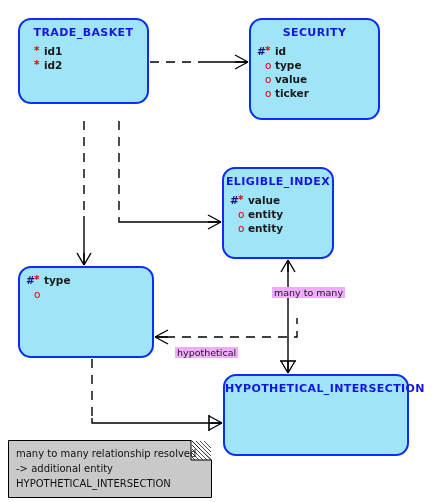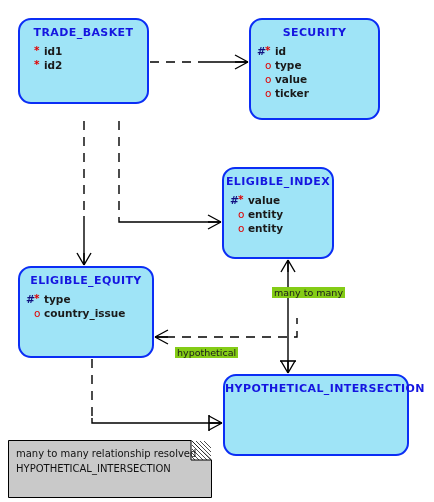--- a/index.html
+++ b/index.html
@@ -80,21 +80,21 @@
     width: 434px;
     height: 502px;
     pointer-events: none;
   }
   
   .edge-label {
     position: absolute;
     font-size: 9.5px;
     color: #1a1a1a;
     white-space: nowrap;
-    background: #84cc16;
+    background: #f0abfc;
     padding: 0 2px;
   }
   
   #note {
     position: absolute;
     box-sizing: border-box;
     border-radius: 10px;
   }
   .note-text {
     position: absolute;
@@ -209,47 +209,46 @@
       </div>
       <div class="attr">
         <span class="mark-blank"></span>
         <span class="mark-opt">o</span>
         <span class="attr-name">entity</span>
       </div>
     </div>
   </div>
 
   <div class="entity" style="left:18px;top:266px;width:136px;height:92px;">
-    <div class="entity-title">ELIGIBLE_EQUITY</div>
     <div class="attr-list">
       <div class="attr">
         <span class="mark-pk">#</span>
         <span class="mark-req">*</span>
         <span class="attr-name">type</span>
       </div>
       <div class="attr">
         <span class="mark-blank"></span>
         <span class="mark-opt">o</span>
-        <span class="attr-name">country_issue</span>
       </div>
     </div>
   </div>
 
   <div class="entity" style="left:223px;top:374px;width:186px;height:82px;">
     <div class="entity-title">HYPOTHETICAL_INTERSECTION</div>
   </div>
 
   <div class="edge-label" style="left:272px;top:287px;">many to many</div>
   <div class="edge-label" style="left:175px;top:347px;">hypothetical</div>
 
   <div id="note" style="left:8px;top:440px;width:204px;height:58px;">
     <svg width="204" height="58">
       <path d="M 0.5 0.5 L 183 0.5 L 203.5 20 L 203.5 57.5 L 0.5 57.5 Z" fill="#C9C9C9" stroke="#000000" stroke-width="1"></path>
       <path d="M 183 0.5 L 183 20 L 203.5 20" fill="#FFFFFF" stroke="#000000" stroke-width="1"></path>
       <path d="M 184 1 L 203 20 M 188 1 L 203 16 M 192 1 L 203 12 M 196 1 L 203 8 M 184 5 L 199 20 M 184 9 L 195 20 M 184 13 L 191 20 M 184 17 L 187 20" stroke="#000000" stroke-width="0.7" fill="none"></path>
     </svg>
     <div class="note-text">
       <div>many to many relationship resolved</div>
+      <div>-&gt; additional entity</div>
       <div>HYPOTHETICAL_INTERSECTION</div>
     </div>
   </div>
 
 </div>
 
 </body></html>

